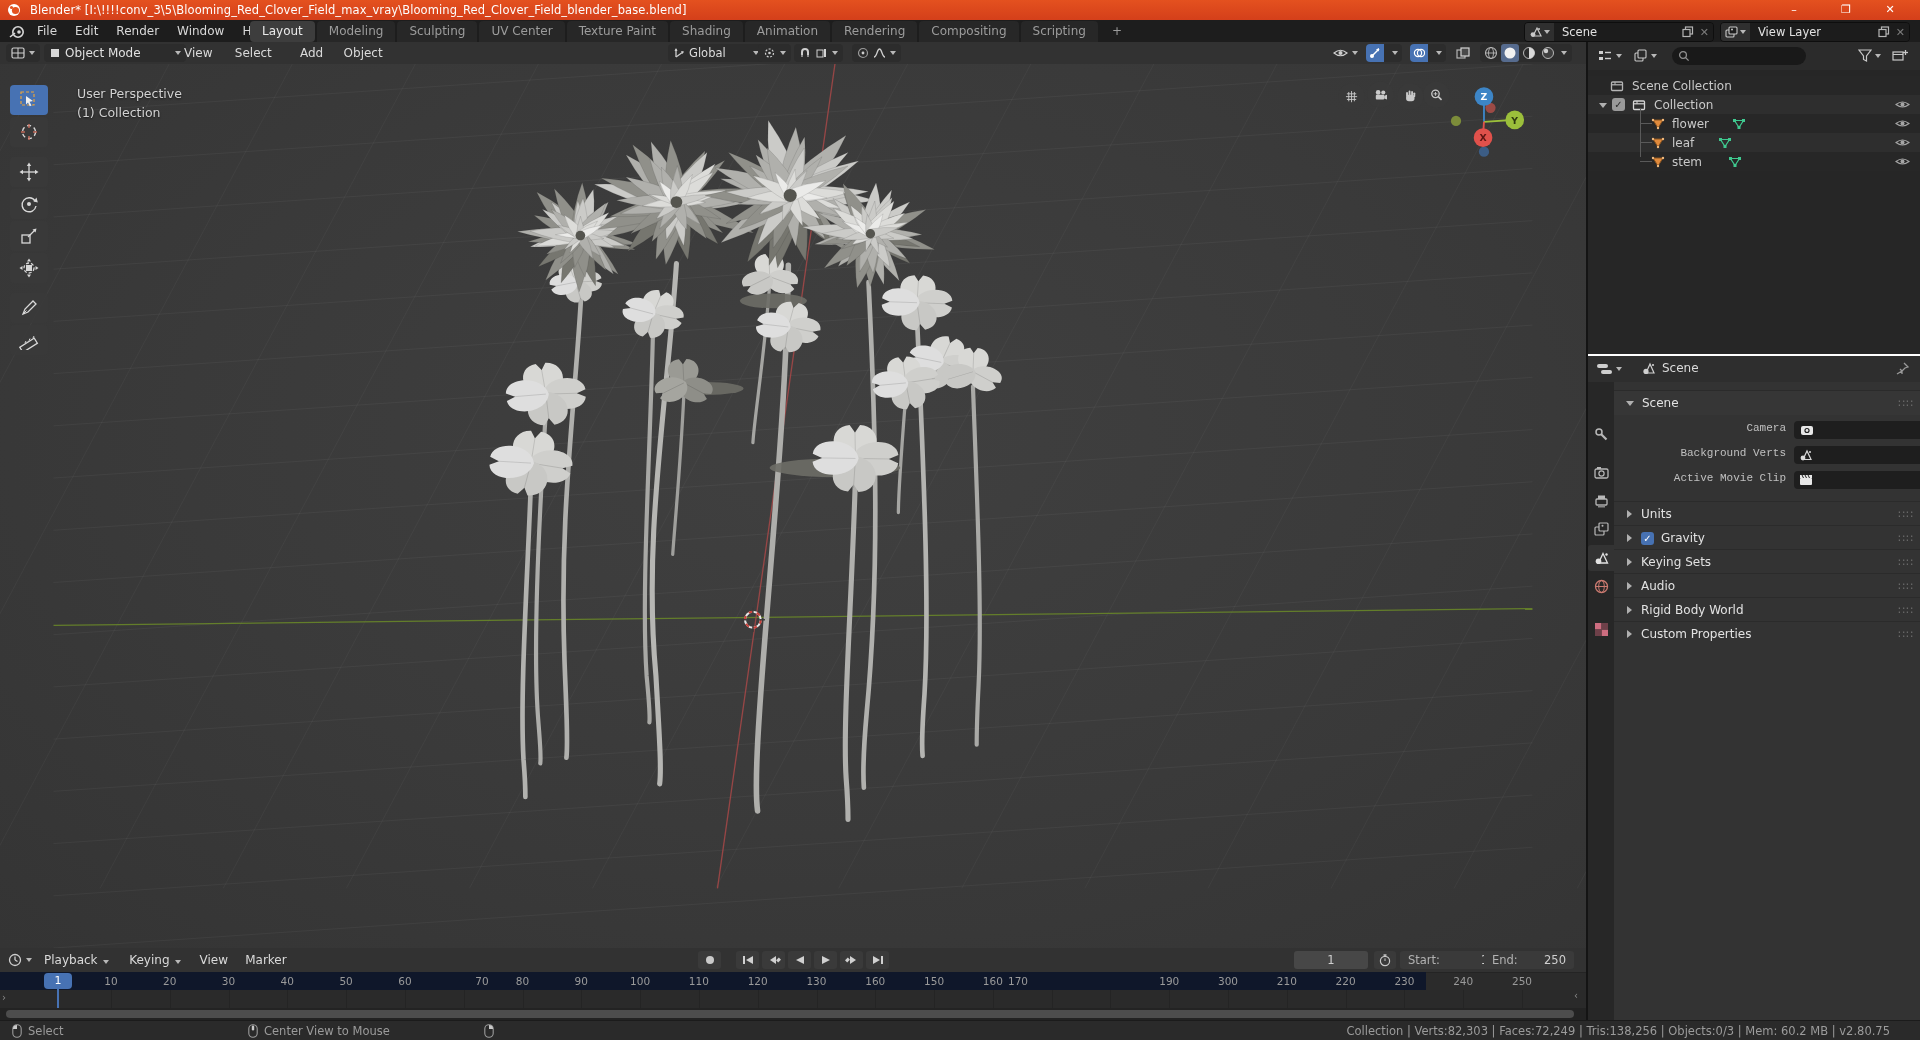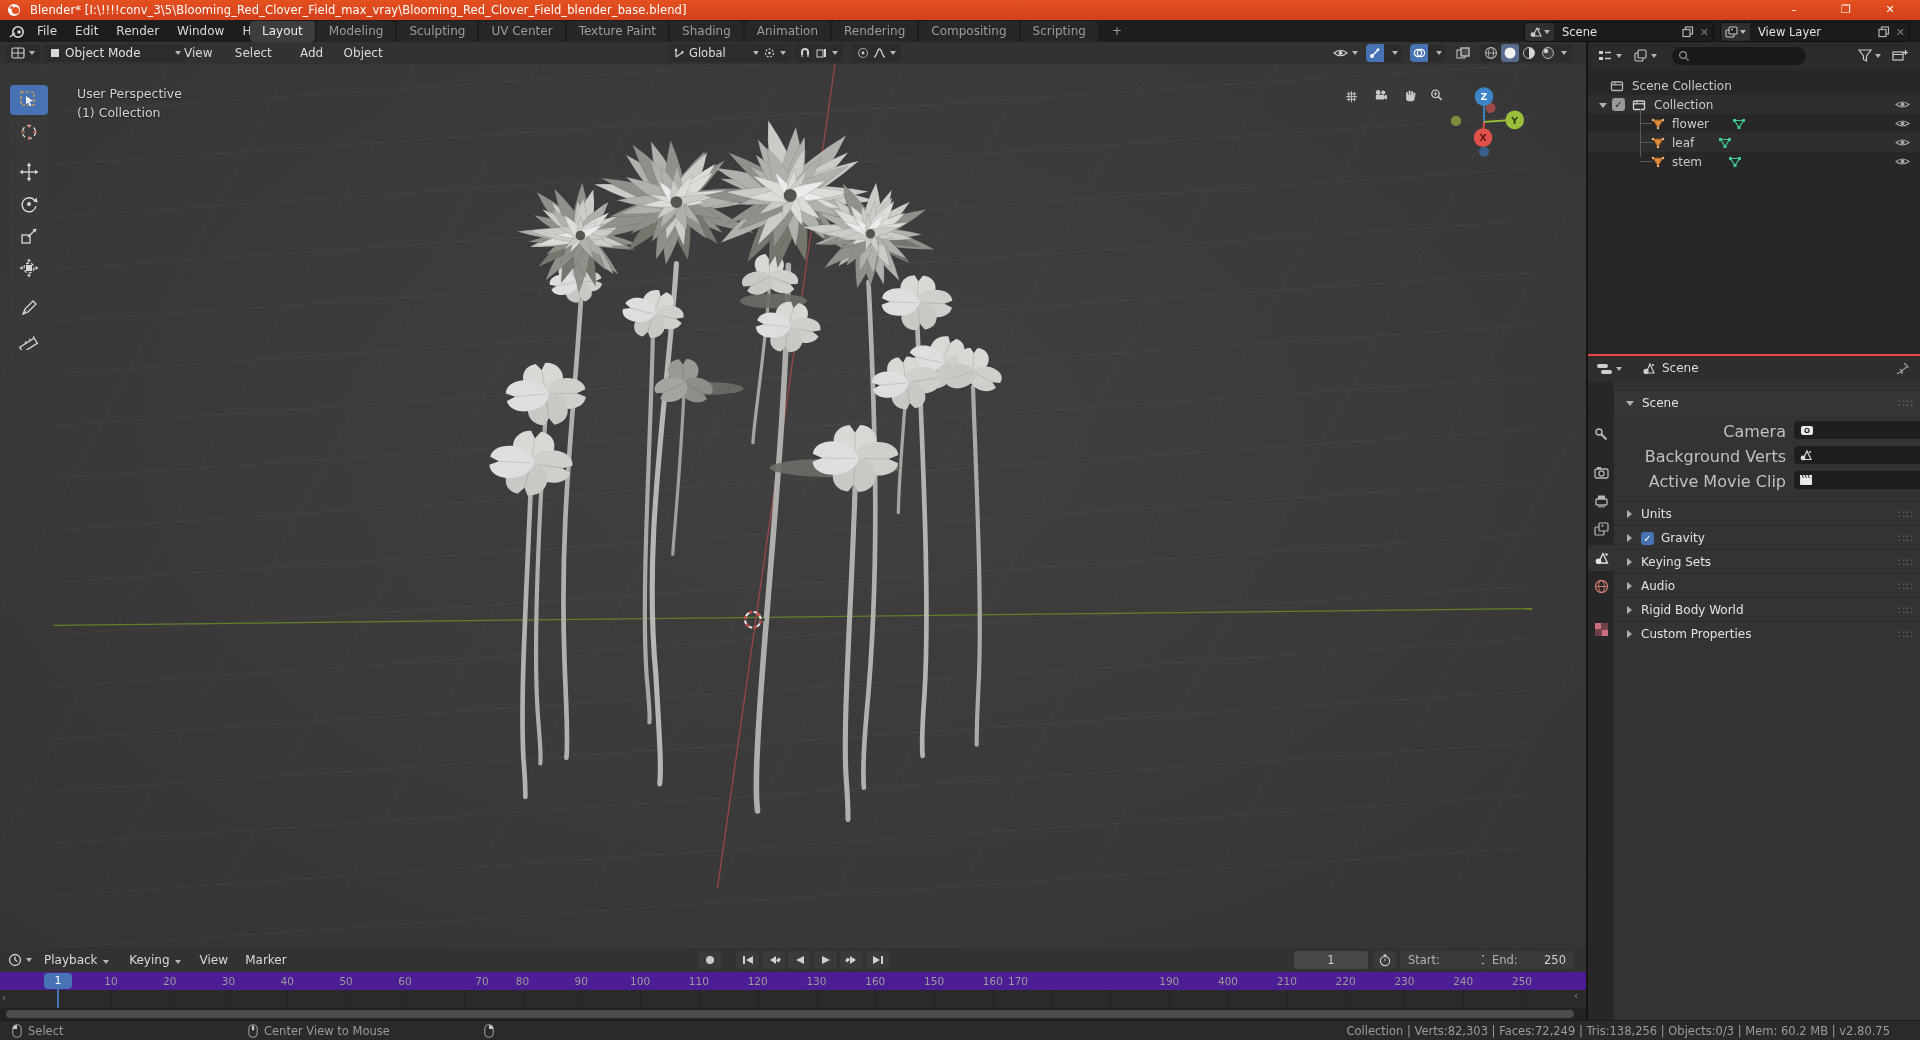--- a/index.html
+++ b/index.html
@@ -27,45 +27,45 @@
   .hmenu{font-size:12px;color:#dadada;line-height:22px;position:absolute;top:0;}
   #scene-wrap{position:absolute;left:0;top:22px;width:1586px;height:884px;overflow:hidden;
      background:radial-gradient(ellipse at 52% 42%,#404040 0%,#3a3a3a 55%,#343434 100%);}
   #vp-text{position:absolute;left:77px;top:42px;font-size:12.5px;color:#d2d2d2;text-shadow:0 1px 2px rgba(0,0,0,.6);line-height:19px;}
   
   #toolbar{position:absolute;left:10px;top:43px;width:38px;}
   .tool{width:38px;height:30px;background:#3a3a3ae6;display:flex;align-items:center;justify-content:center;margin-bottom:2px;border-radius:4px;}
   .tool.active{background:#4772b3;}
   .tgap{height:8px;}
   
-  #rightcol{position:absolute;left:1588px;top:42px;width:332px;height:978px;background:#ef4444;}
+  #rightcol{position:absolute;left:1588px;top:42px;width:332px;height:978px;background:#ffffff;}
   #vsep{position:absolute;left:1586px;top:42px;width:2px;height:978px;background:#141414;}
   #outliner{position:absolute;left:0;top:0;width:332px;height:312px;background:#262626;}
   #outl-header{position:absolute;left:0;top:0;width:332px;height:28px;background:#2b2b2b;}
   .orow{position:absolute;left:0;width:332px;height:19px;display:flex;align-items:center;font-size:12px;color:#c9c9c9;}
   .searchbox{position:absolute;left:84px;top:5px;width:128px;height:18px;background:#191919;border-radius:9px;display:flex;align-items:center;padding-left:6px;}
   #properties{position:absolute;left:0;top:314px;width:332px;height:664px;background:#333;}
   #prop-header{position:absolute;left:0;top:0;width:332px;height:26px;background:#2e2e2e;}
   #tabstrip{position:absolute;left:0;top:26px;width:26px;height:638px;background:#272727;}
   .ptab{position:absolute;left:0;width:26px;height:26px;display:flex;align-items:center;justify-content:center;}
   .ptab.active{background:#333;border-radius:3px 0 0 3px;}
   #prop-content{position:absolute;left:26px;top:26px;width:306px;height:638px;background:#333;}
   .panel-head{position:absolute;left:0;width:306px;height:24px;display:flex;align-items:center;font-size:12px;color:#e2e2e2;background:#363636;border-top:1px solid #2b2b2b;}
   .arrow-r{width:0;height:0;border-top:4px solid transparent;border-bottom:4px solid transparent;border-left:5px solid #b0b0b0;display:inline-block;}
   .arrow-d{width:0;height:0;border-left:4px solid transparent;border-right:4px solid transparent;border-top:5px solid #b0b0b0;display:inline-block;}
   .dots{position:absolute;right:6px;color:#6d6d6d;font-size:11px;letter-spacing:1px;}
   .prow{position:absolute;left:0;width:306px;height:25px;}
-  .plabel{position:absolute;right:134px;top:4px;font-size:16px;color:#c0c0c0;text-align:center;}
+  .plabel{position:absolute;right:134px;top:4px;font-size:11px;color:#c0c0c0;text-align:center;font-family:Liberation Mono, monospace;}
   .pfield{position:absolute;left:180px;top:3px;width:146px;height:18px;background:#1e1e1e;border-radius:4px;display:flex;align-items:center;padding-left:5px;}
   .chk{width:13px;height:13px;background:#4772b3;border-radius:3px;color:#fff;font-size:10px;line-height:13px;text-align:center;display:inline-block;}
   
   #timeline{position:absolute;left:0;top:948px;width:1586px;height:72px;background:#2b2b2b;}
   #tl-header{position:absolute;left:0;top:0;width:1586px;height:24px;background:#323232;border-bottom:1px solid #242424;}
   .tl-pill{position:absolute;top:3px;height:18px;background:#3a3a3a;border-radius:3px;display:flex;align-items:center;justify-content:center;font-size:11.5px;color:#cfcfcf;}
-  #ruler{position:absolute;left:0;top:24px;width:1586px;height:18px;background:#4c1d95;}
+  #ruler{position:absolute;left:0;top:24px;width:1426px;height:18px;background:#0f172a;}
   .rlabel{position:absolute;top:3px;font-size:10.5px;color:#9a9a9a;transform:translateX(-50%);}
   #track{position:absolute;left:0;top:42px;width:1586px;height:18px;background:#2a2a2a;}
   #tl-scroll{position:absolute;left:0;top:60px;width:1586px;height:12px;background:#232323;}
   #tl-scroll .handle{position:absolute;left:6px;top:2px;width:1568px;height:8px;background:#4d4d4d;border-radius:4px;}
   #playhead{position:absolute;left:44px;top:25px;width:28px;height:16px;background:#4772b3;border-radius:4px;color:#fff;font-size:11px;text-align:center;line-height:16px;}
   
   #statusbar{position:absolute;left:0;top:1020px;width:1920px;height:20px;background:#2a2a2a;border-top:1px solid #1b1b1b;font-size:11.5px;color:#9b9b9b;}
   .sb-item{position:absolute;top:0;line-height:20px;display:flex;align-items:center;gap:6px;height:20px;}
   svg{display:block;}
   .icon{display:inline-block;}
@@ -1205,21 +1205,21 @@
       <span class="rlabel" style="left: 640.072px;">100</span>
       <span class="rlabel" style="left: 698.867px;">110</span>
       <span class="rlabel" style="left: 757.663px;">120</span>
       <span class="rlabel" style="left: 816.458px;">130</span>
       <span class="rlabel" style="left: 875.253px;">160</span>
       <span class="rlabel" style="left: 934.048px;">150</span>
       <span class="rlabel" style="left: 992.843px;">160</span>
       <span class="rlabel" style="left: 1018px;">170</span>
       <span class="rlabel" style="left: 1110.43px; margin-top: 36px;">180</span>
       <span class="rlabel" style="left: 1169.23px;">190</span>
-      <span class="rlabel" style="left: 1228.02px;">400</span>
+      <span class="rlabel" style="left: 1228.02px;">300</span>
       <span class="rlabel" style="left: 1286.82px;">210</span>
       <span class="rlabel" style="left: 1345.61px;">220</span>
       <span class="rlabel" style="left: 1404.41px;">230</span>
       <span class="rlabel" style="left: 1463.2px;">240</span>
       <span class="rlabel" style="left: 1522px;">250</span>
     </div>
   <div id="track">
       <div class="abs" style="left: 58px; top: 0px; width: 1px; height: 18px; background: rgb(36, 36, 36);"></div>
       <div class="abs" style="left: 110.9px; top: 0px; width: 1px; height: 18px; background: rgb(36, 36, 36);"></div>
       <div class="abs" style="left: 169.7px; top: 0px; width: 1px; height: 18px; background: rgb(36, 36, 36);"></div>

